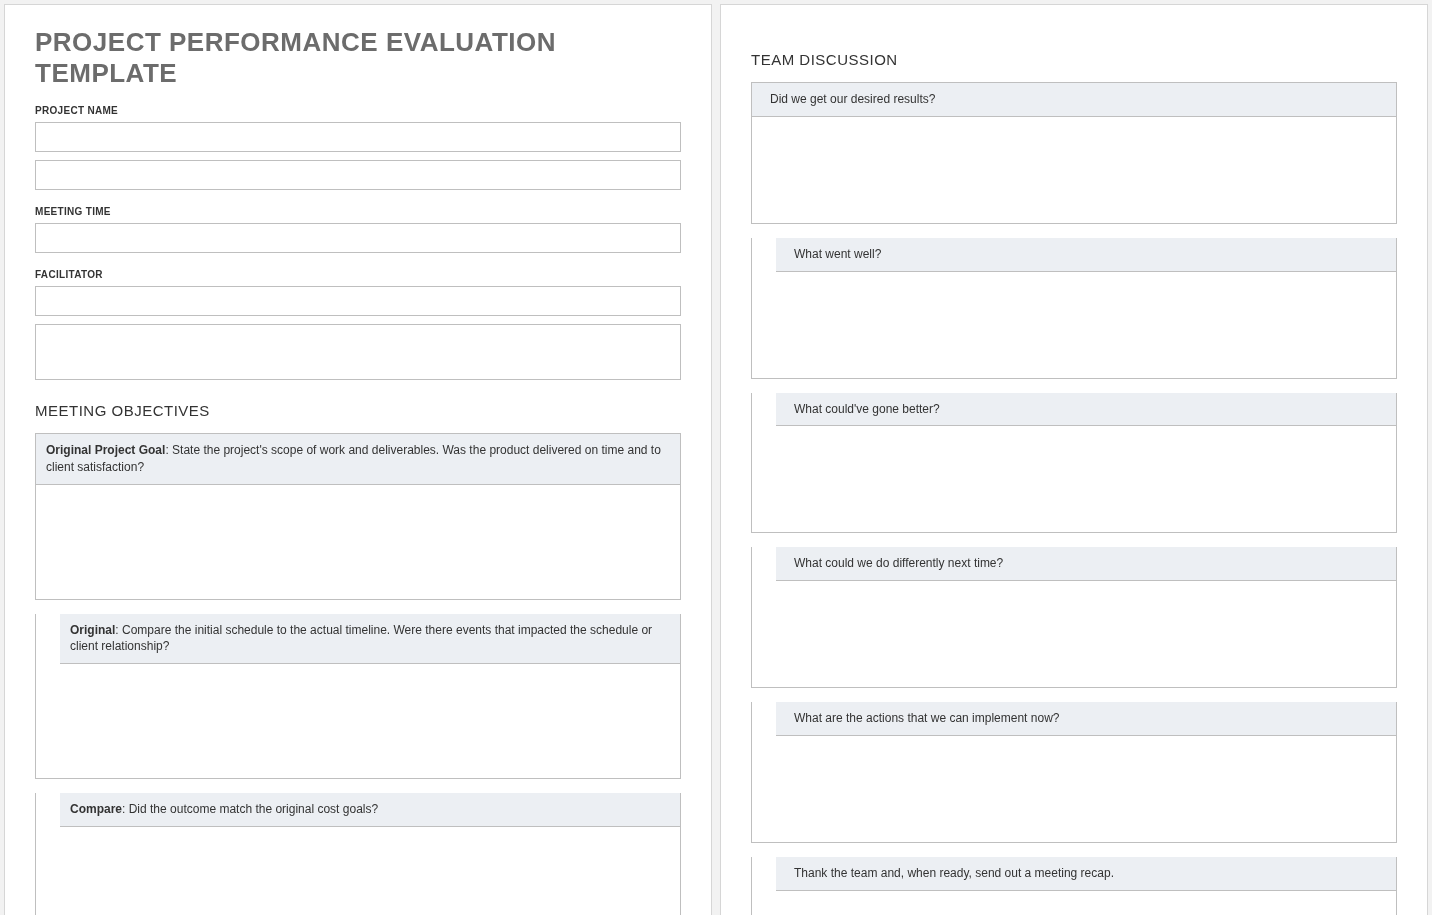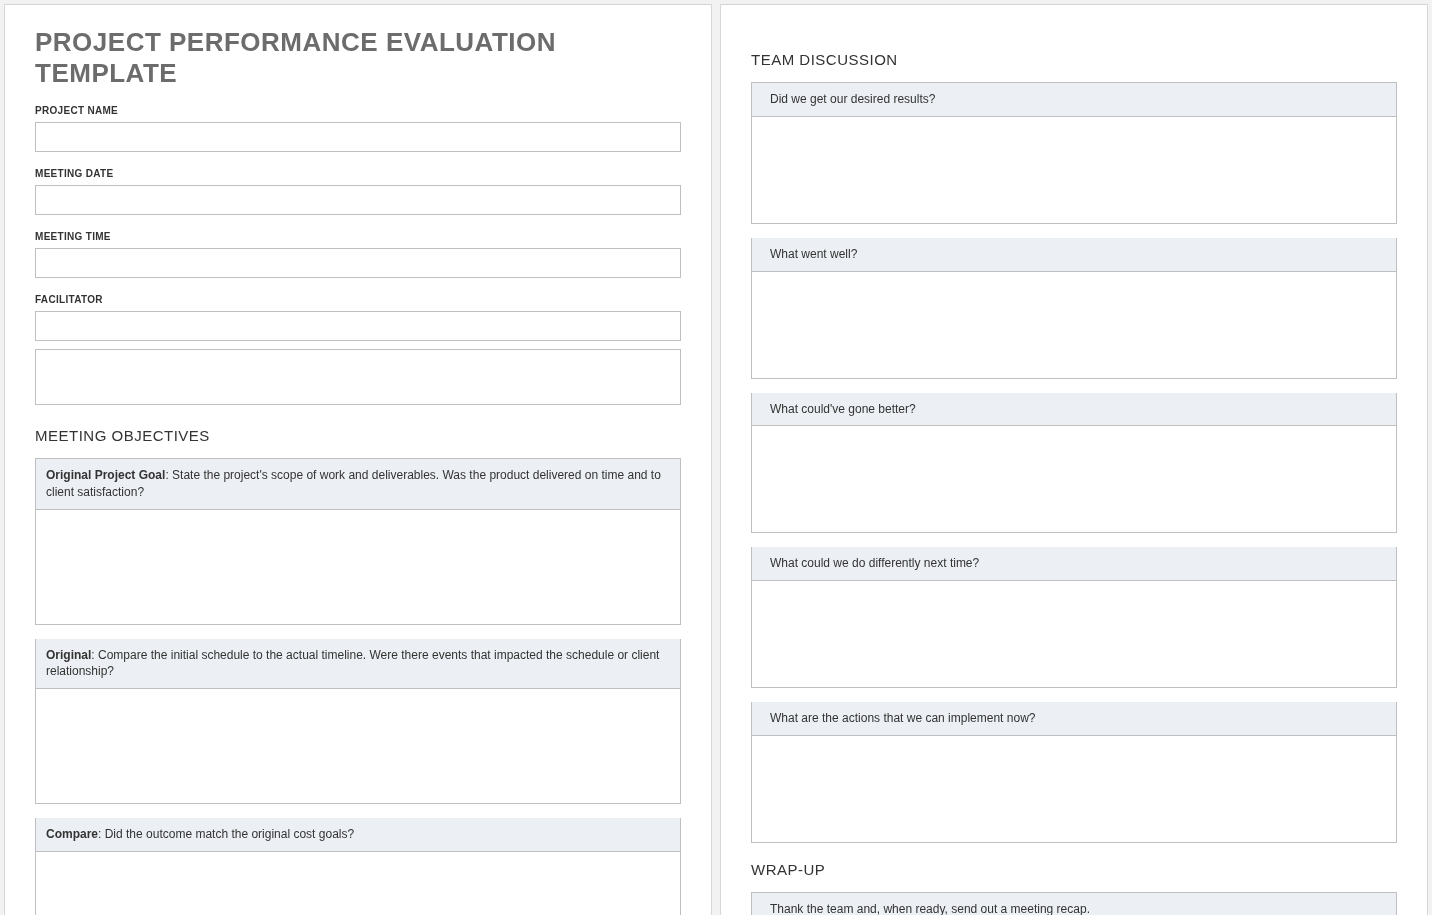--- a/index.html
+++ b/index.html
@@ -72,20 +72,21 @@
   .section-title.right-first {
     margin-top: 18px;
   }
   .block-group {
     border: 1px solid #bfbfbf;
     margin-bottom: 0;
     margin-top: 14px;
   }
   .block-group + .block-group {
     border-top: none;
+    padding-left: 24px;
   }
   .block-header {
     background: #eceff3;
     padding: 8px 10px;
     font-size: 12px;
     color: #333;
     line-height: 1.4;
     border-bottom: 1px solid #bfbfbf;
   }
   .block-header .term {
@@ -121,21 +122,20 @@
 
   <div class="page left">
     <h1 class="page-title">PROJECT PERFORMANCE EVALUATION TEMPLATE</h1>
 
     <div class="field">
       <span class="field-label">PROJECT NAME</span>
       <input class="field-input" type="text" value="" style="">
     </div>
 
     <div class="field">
-      <span class="field-label">MEETING DATE</span>
       <input class="field-input" type="text" value="" style="">
     </div>
 
     <div class="field">
       <span class="field-label">MEETING TIME</span>
       <input class="field-input" type="text" value="" style="">
     </div>
 
     <div class="field">
       <span class="field-label">FACILITATOR</span>
@@ -210,21 +210,20 @@
     </div>
 
 
     <div class="block-group">
       <div class="block-header">What are the actions that we can implement now?</div>
       <div class="block-body">
         <textarea class="block-body-textarea" style=""></textarea>
       </div>
     </div>
 
-    <div class="section-title">WRAP-UP</div>
 
     <div class="block-group">
       <div class="block-header">Thank the team and, when ready, send out a meeting recap.</div>
       <div class="block-body">
         <textarea class="block-body-textarea" style=""></textarea>
       </div>
     </div>
 
   </div>
 

